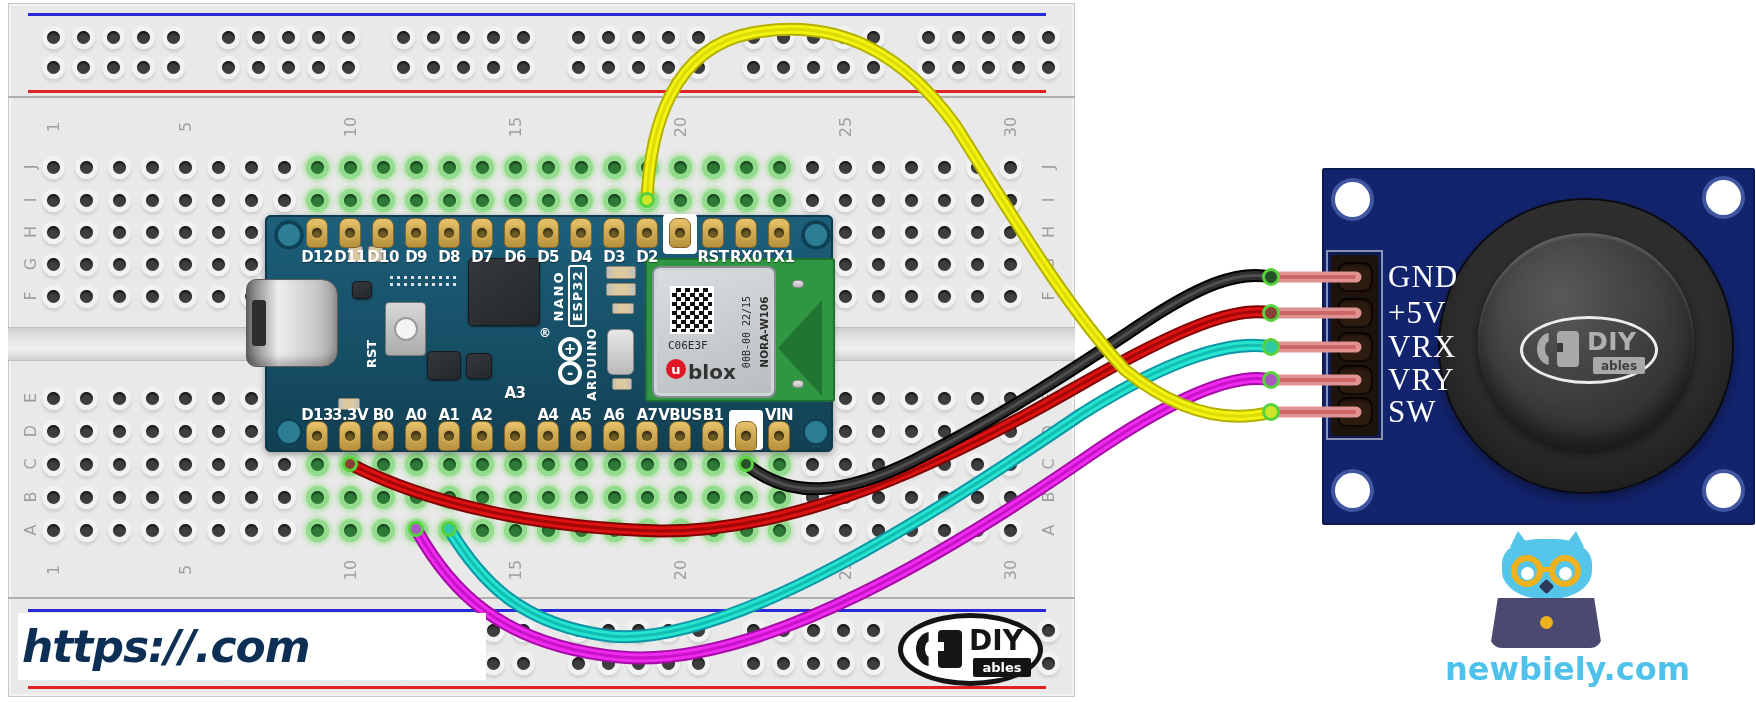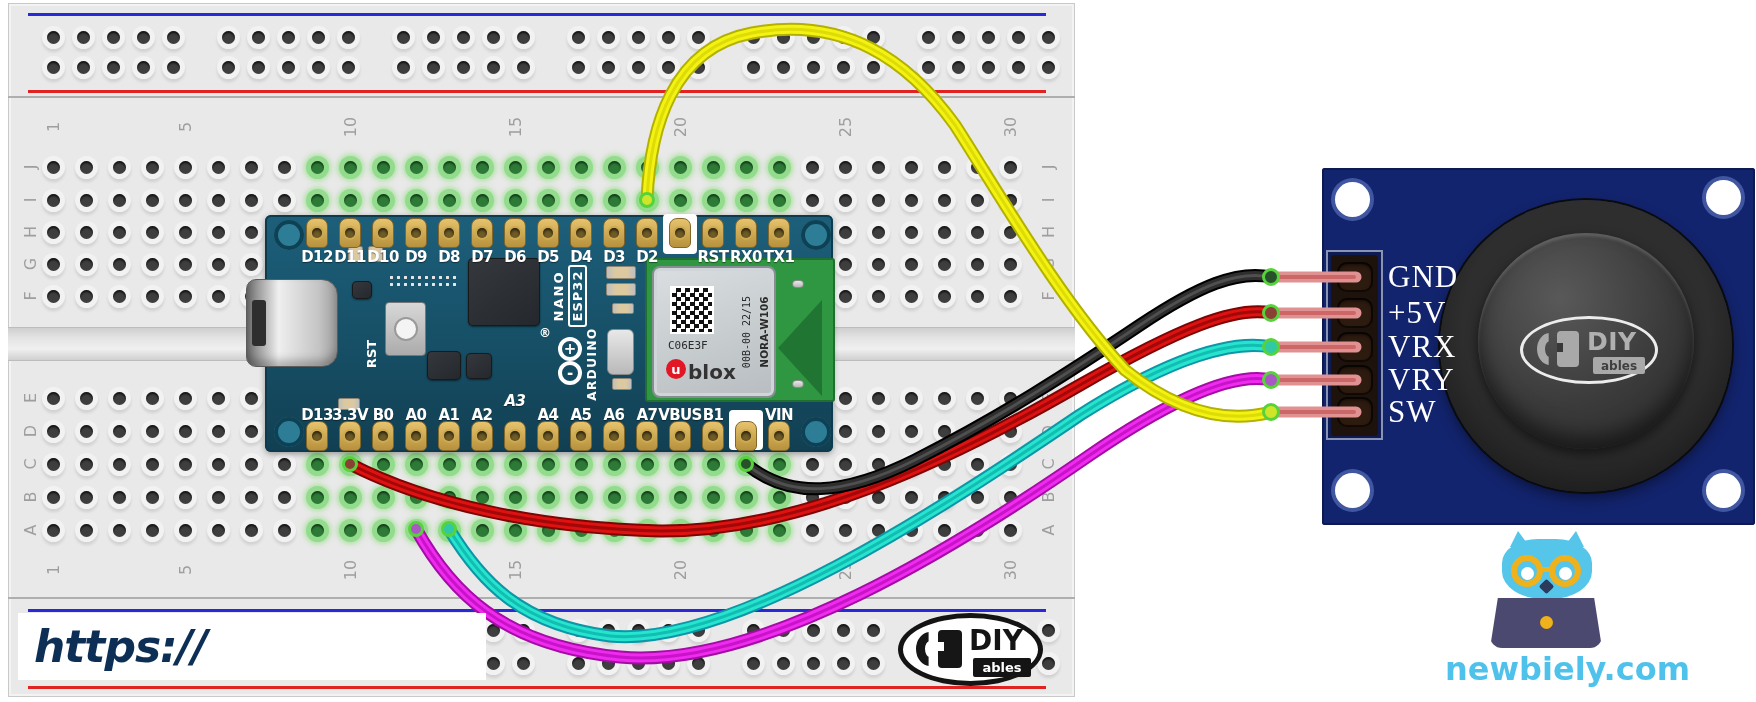--- a/index.html
+++ b/index.html
@@ -86,21 +86,21 @@
              box-shadow:0 0 0 2px #0b0b0b,0 6px 14px rgba(0,0,0,0.45);}
   .joy-cap{left:1478px;top:233px;width:216px;height:216px;border-radius:50%;
            background:radial-gradient(circle at 38% 30%,#595959,#3a3a3a 55%,#2e2e2e 90%);
            box-shadow:inset 0 3px 3px rgba(255,255,255,0.16),inset 0 -12px 20px rgba(0,0,0,0.5),0 5px 12px rgba(0,0,0,0.55);}
   .diy-oval{border-radius:50%;box-sizing:border-box;}
   .lgc{position:absolute;border-radius:50%;box-sizing:border-box;}
   .lgb{position:absolute;border-radius:4px;}
   .lgb .notch{position:absolute;left:0;top:12px;width:6px;height:9px;}
   
   .watermark{left:18px;top:613px;width:468px;height:67px;background:#fff;display:flex;
-             align-items:center;padding-left:16px;box-sizing:border-box;
+             align-items:center;padding-left:4px;box-sizing:border-box;
              font-style:italic;font-weight:700;font-size:44px;letter-spacing:-1px;}
   .owl-part{position:absolute;}
   .footer-site{left:1445px;top:650px;width:210px;text-align:center;font-weight:700;
                font-size:32px;color:#4fc2ec;}
   svg#wire-layer{position:absolute;left:0;top:0;z-index:40;pointer-events:none;}
   .z10{z-index:10;}.z20{z-index:20;}.z30{z-index:30;}.z50{z-index:50;}
 </style>
 </head>
 <body>
 
@@ -658,21 +658,21 @@
       <div class="pin-label" style="position: absolute; left: 328px; top: 406px;">3.3V</div>
       <div class="pin-gold" style="position: absolute; left: 372px; top: 421px;"></div>
       <div class="pin-label" style="position: absolute; left: 361px; top: 406px;">B0</div>
       <div class="pin-gold" style="position: absolute; left: 405px; top: 421px;"></div>
       <div class="pin-label" style="position: absolute; left: 394px; top: 406px;">A0</div>
       <div class="pin-gold" style="position: absolute; left: 438px; top: 421px;"></div>
       <div class="pin-label" style="position: absolute; left: 427px; top: 406px;">A1</div>
       <div class="pin-gold" style="position: absolute; left: 471px; top: 421px;"></div>
       <div class="pin-label" style="position: absolute; left: 460px; top: 406px;">A2</div>
       <div class="pin-gold" style="position: absolute; left: 504px; top: 421px;"></div>
-      <div class="pin-label" style="position: absolute; left: 493px; top: 392px; font-style: italic;">A3</div>
+      <div class="pin-label" style="position: absolute; left: 493px; top: 384px;">A3</div>
       <div class="pin-gold" style="position: absolute; left: 537px; top: 421px;"></div>
       <div class="pin-label" style="position: absolute; left: 526px; top: 406px;">A4</div>
       <div class="pin-gold" style="position: absolute; left: 570px; top: 421px;"></div>
       <div class="pin-label" style="position: absolute; left: 559px; top: 406px;">A5</div>
       <div class="pin-gold" style="position: absolute; left: 603px; top: 421px;"></div>
       <div class="pin-label" style="position: absolute; left: 592px; top: 406px;">A6</div>
       <div class="pin-gold" style="position: absolute; left: 636px; top: 421px;"></div>
       <div class="pin-label" style="position: absolute; left: 625px; top: 406px;">A7</div>
       <div class="pin-gold" style="position: absolute; left: 669px; top: 421px;"></div>
       <div class="pin-label" style="position: absolute; left: 658px; top: 406px;">VBUS</div>
@@ -720,20 +720,21 @@
     <div class="lgc" style="left:13px;top:14px;width:28px;height:34px;border:9px solid #161616;clip-path:inset(0 55% 0 0);"></div>
     <div class="lgb" style="left:35px;top:12px;width:24px;height:38px;background:#161616;">
         <span class="notch" style="background:#ffffff;"></span>
       </div>
     <div class="abs" style="left:66px;top:6px;font-weight:800;font-size:28px;color:#141414;">DIY</div>
     <div class="abs" style="left:70px;top:40px;width:58px;height:19px;background:#141414;color:#fff;font-weight:700;font-size:13px;display:flex;align-items:center;justify-content:center;border-radius:2px;">ables</div>
   </div>
 
   <div class="abs watermark z50">
     <span style="color:#0d2f55;">https://</span>
+      <span style="color:#0d2f55;">.com</span>
   </div>
 
   <div class="abs z20">
     <div class="owl-part" style="left:1510px;top:531px;width:20px;height:16px;background:#56c5ea;clip-path:polygon(0 100%,40% 0,100% 100%);"></div>
     <div class="owl-part" style="left:1564px;top:531px;width:20px;height:16px;background:#56c5ea;clip-path:polygon(0 100%,60% 0,100% 100%);"></div>
     <div class="owl-part" style="left:1502px;top:539px;width:90px;height:60px;background:#56c5ea;border-radius:40% 40% 46% 46%;"></div>
     <div class="owl-part" style="left:1511px;top:555px;width:32px;height:32px;border-radius:50%;border:6px solid #efb11c;background:#56c5ea;box-sizing:border-box;"></div>
     <div class="owl-part" style="left:1549px;top:555px;width:32px;height:32px;border-radius:50%;border:6px solid #efb11c;background:#56c5ea;box-sizing:border-box;"></div>
     <div class="owl-part" style="left:1540px;top:567px;width:12px;height:5px;background:#efb11c;"></div>
     <div class="owl-part" style="left:1521px;top:567px;width:13px;height:13px;border-radius:50%;background:#fff;"></div>

